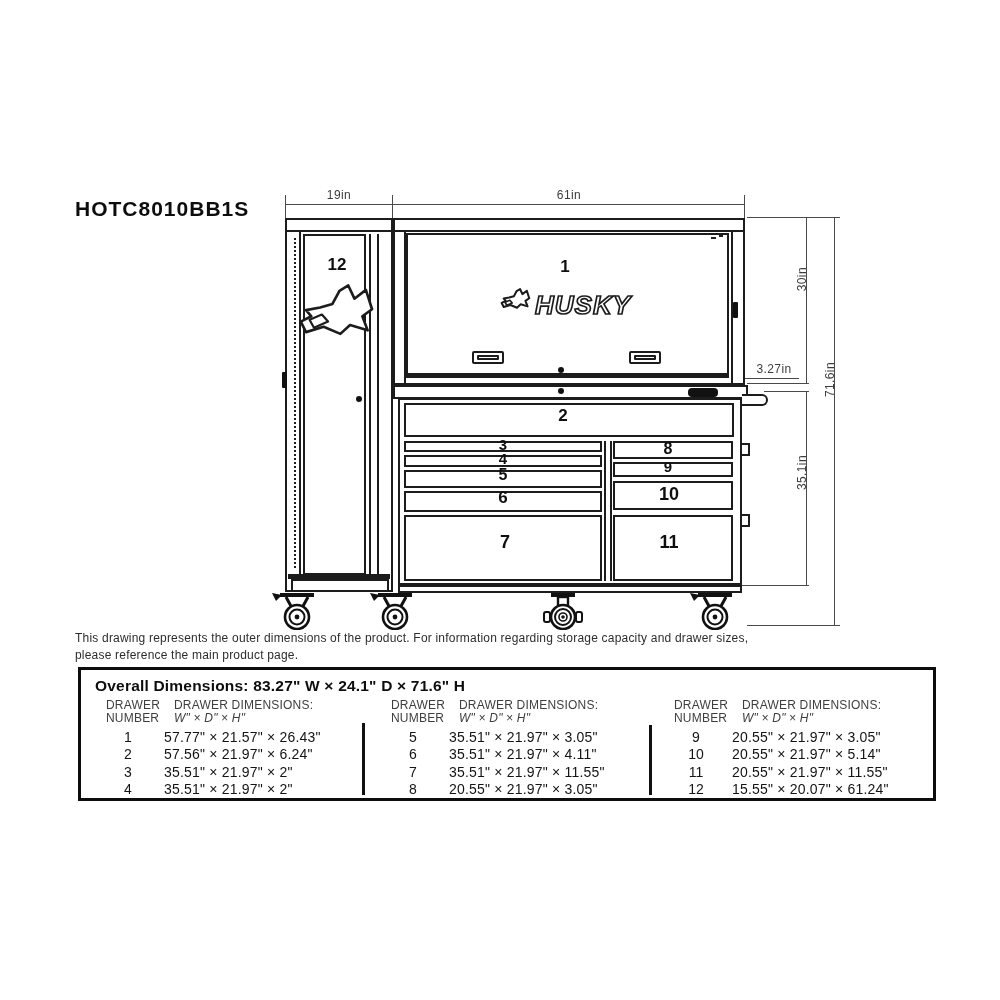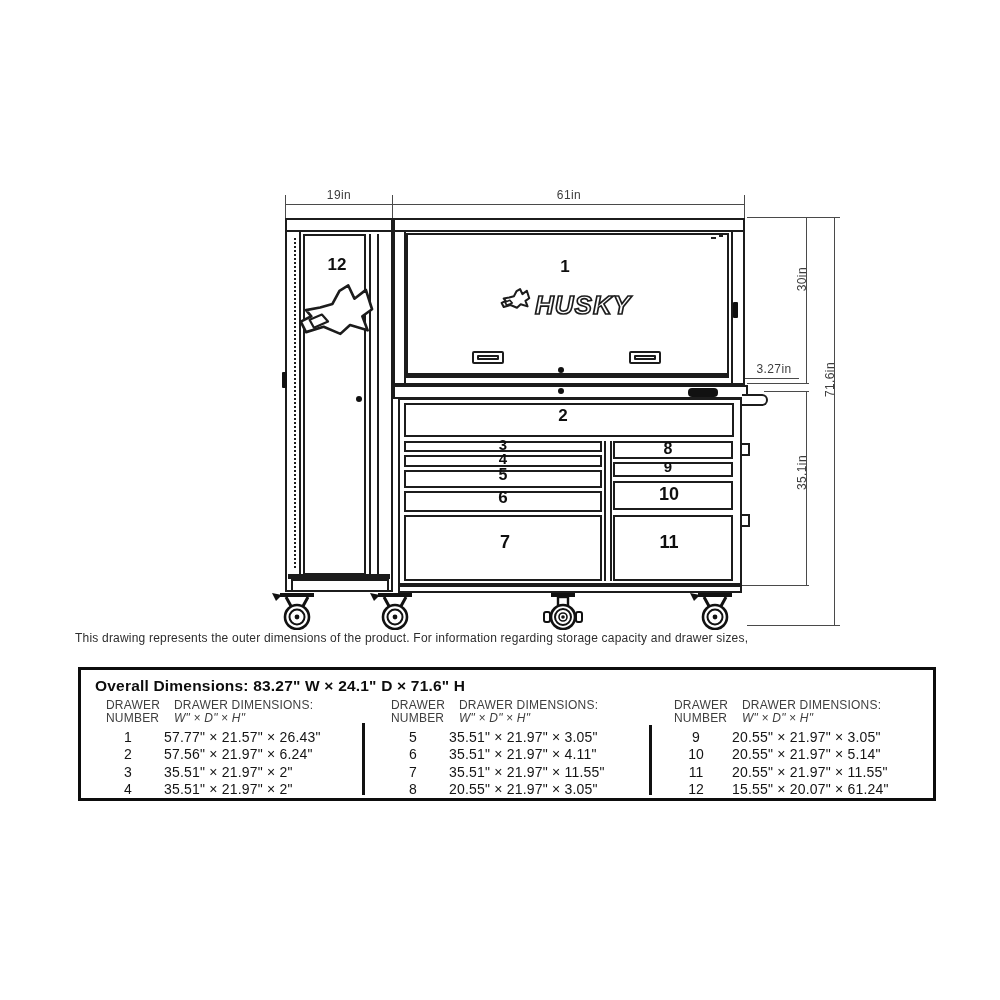--- a/index.html
+++ b/index.html
@@ -37,20 +37,21 @@
   .rn{width:56px;text-align:center;font-size:14px;color:#141414;}
   .rd{padding-left:8px;font-size:14px;color:#141414;letter-spacing:.2px;white-space:nowrap;}
   .tdivider{position:absolute;width:3px;background:#111;}
   svg{display:block;}
 </style>
 </head>
 <body>
 
 <div class="canvas">
 
+  <div class="abs" style="left:75px;top:197px;font-size:21px;font-weight:bold;letter-spacing:1px;color:#0d0d0d;">HOTC8010BB1S</div>
 
   <div class="dl" style="left:285px;top:195px;width:1px;height:23px;"></div>
   <div class="dl" style="left:392px;top:195px;width:1px;height:23px;"></div>
   <div class="dl" style="left:744px;top:195px;width:1px;height:23px;"></div>
   <div class="dl" style="left:285px;top:204px;width:108px;height:1px;"></div>
   <div class="dl" style="left:393px;top:204px;width:352px;height:1px;"></div>
   <div class="dim" style="left:303px;top:188px;width:72px;">19in</div>
   <div class="dim" style="left:533px;top:188px;width:72px;">61in</div>
 
   <div class="dl" style="left:747px;top:217px;width:93px;height:1px;"></div>
@@ -176,20 +177,21 @@
     <rect x="9" y="1" width="34" height="4" fill="#111"></rect>
     <path d="M11,3 L1,1 L5,9 Z" fill="#111"></path>
     <path d="M15,5 L21,16 M37,5 L31,16" stroke="#111" stroke-width="3"></path>
     <circle cx="26" cy="25" r="12" fill="#fff" stroke="#111" stroke-width="2.6"></circle>
     <circle cx="26" cy="25" r="7.5" fill="none" stroke="#111" stroke-width="2"></circle>
     <circle cx="26" cy="25" r="2.4" fill="#111"></circle>
   </svg>
 
   <div class="disclaimer">
     <div>This drawing represents the outer dimensions of the product. For information regarding storage capacity and drawer sizes,</div>
+    <div>please reference the main product page.</div>
   </div>
 
   <div class="spec-box">
     <div class="overall">Overall Dimensions: 83.27" W × 24.1" D × 71.6" H</div>
 
     <div class="tgroup" style="left:19px;">
       <div class="thead">
         <div class="thn">
           <div>DRAWER</div>
           <div>NUMBER</div>

